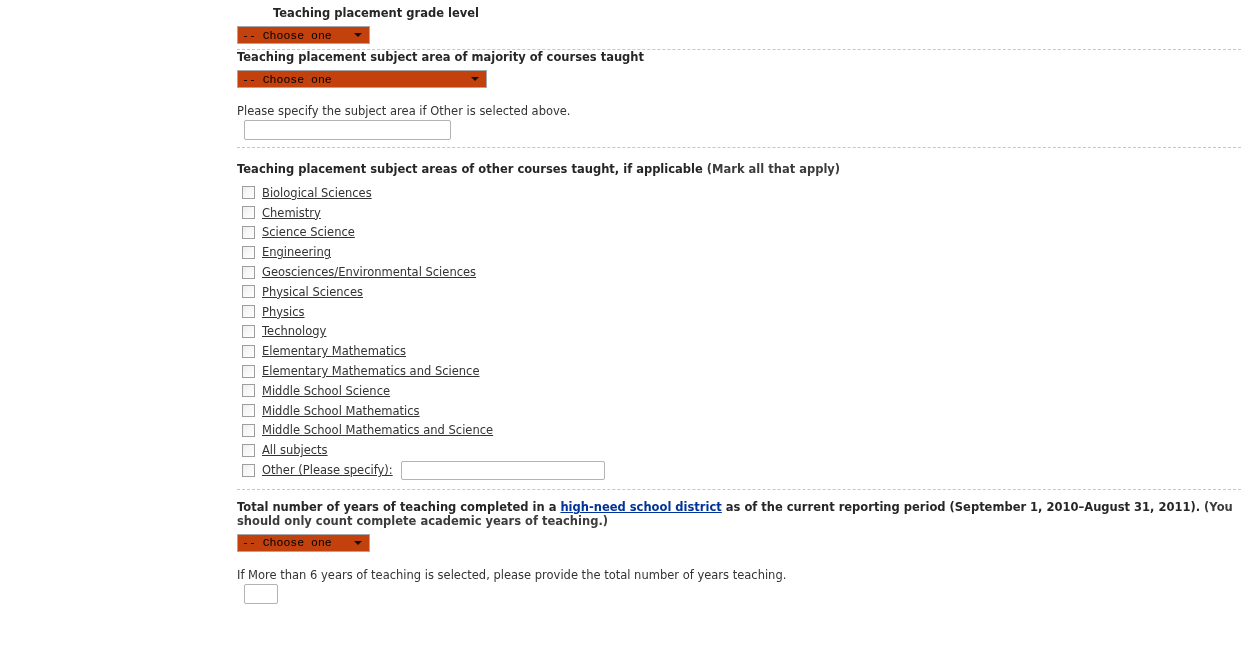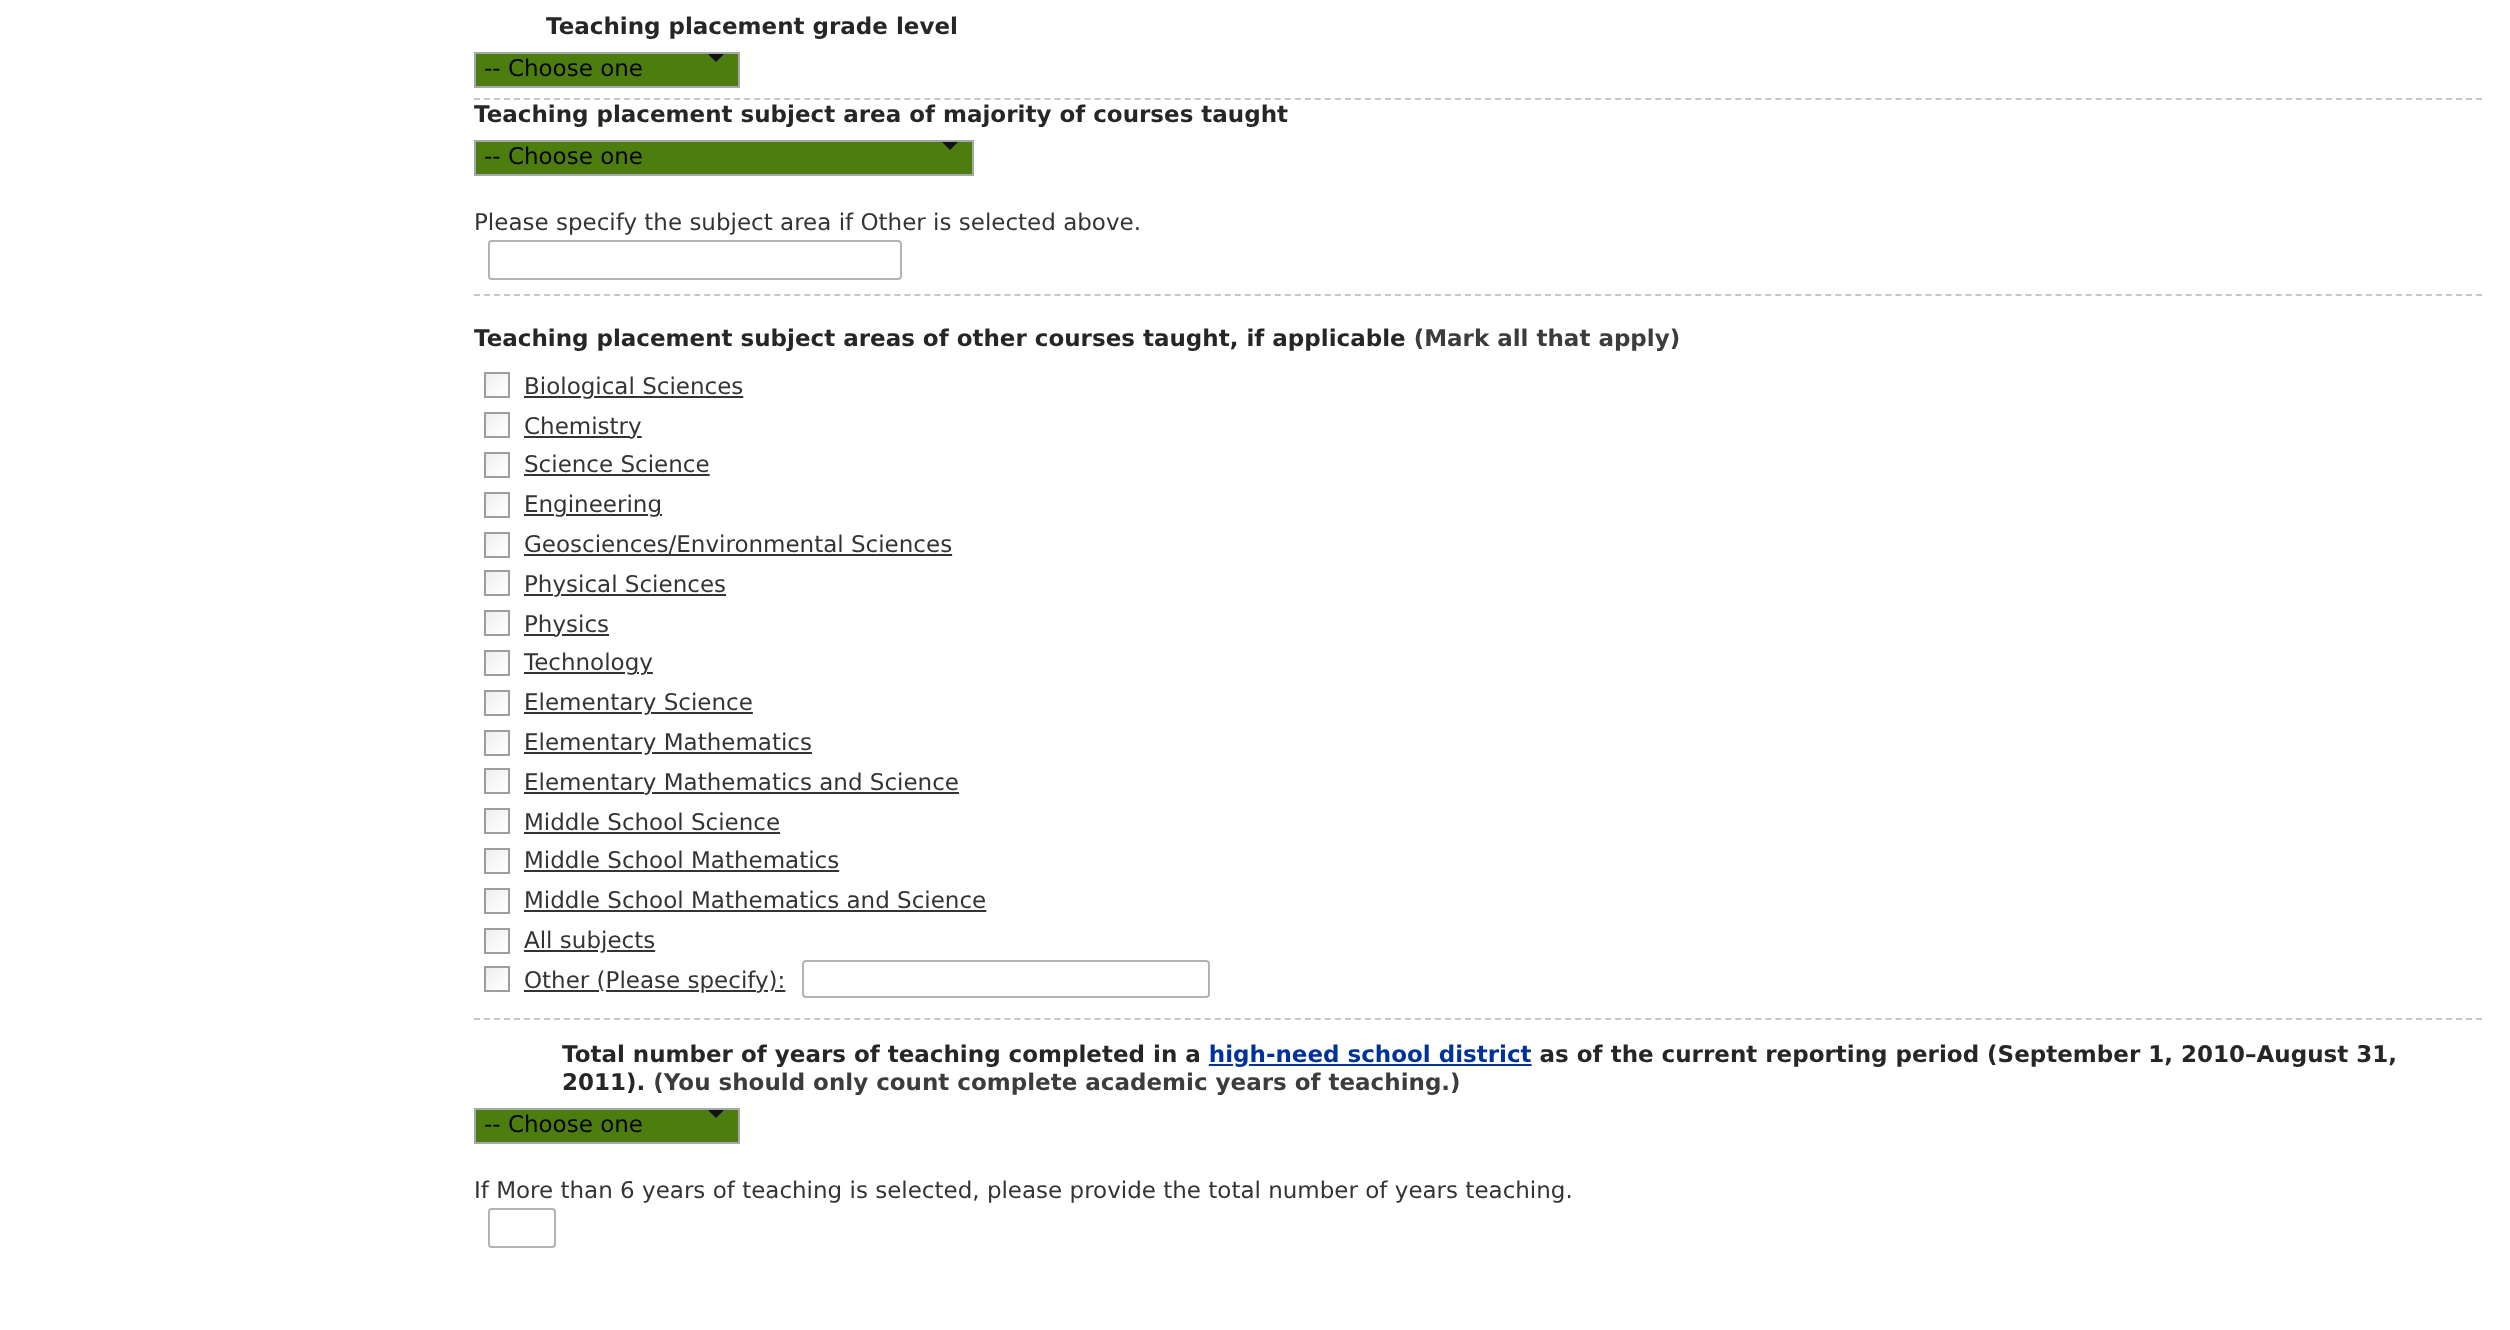--- a/index.html
+++ b/index.html
@@ -24,27 +24,29 @@
   .note { font-weight: bold; color: #3c3c3c; }
   .prompt { line-height: 14px; color: #333; }
   .divider {
     border: 0;
     border-top: 1px dashed #c6c6c6;
     height: 0; margin: 0;
   }
   
   .sel {
     display: inline-flex;
+    align-items: center;
     justify-content: space-between;
     height: 18px;
-    background: #4d7c0f;
+    background: #c2410c;
     border: 1px solid #a5a7ad;
     padding: 0 7px 0 4px;
     color: #000;
     cursor: default;
+    font-family: Liberation Mono, monospace;
   }
   .sel .caret {
     width: 0; height: 0;
     border-left: 4px solid transparent;
     border-right: 4px solid transparent;
     border-top: 4px solid #111;
     margin-left: 8px;
   }
   .txt {
     height: 20px;
@@ -63,21 +65,21 @@
     padding-left: 5px;
   }
   .cb {
     width: 13px; height: 13px;
     border: 1px solid #9d9d9d;
     background: linear-gradient(135deg, #ededed 0%, #f7f7f7 45%, #ffffff 100%);
     flex: 0 0 13px;
   }
   .cb-row .cb-label { margin-left: 7px; white-space: nowrap; text-decoration: underline; }
   .cb-row .txt { margin-left: 8px; height: 19px; }
-  .years-para { line-height: 14.5px; margin-left: 44px; }
+  .years-para { line-height: 14.5px; }
   .years-para .bold { font-weight: bold; color: #262626; }
   .link {
     font-weight: bold;
     color: #003399;
     text-decoration: underline;
     cursor: pointer;
   }
   
   #sec-grade .q-label { margin-bottom: 6px; margin-left: 36px; }
   #sec-grade .sel { width: 133px; }
@@ -157,24 +159,20 @@
       <div class="cb-row">
         <span class="cb"></span>
         <span class="cb-label">Physics</span>
       </div>
       <div class="cb-row">
         <span class="cb"></span>
         <span class="cb-label">Technology</span>
       </div>
       <div class="cb-row">
         <span class="cb"></span>
-        <span class="cb-label">Elementary Science</span>
-      </div>
-      <div class="cb-row">
-        <span class="cb"></span>
         <span class="cb-label">Elementary Mathematics</span>
       </div>
       <div class="cb-row">
         <span class="cb"></span>
         <span class="cb-label">Elementary Mathematics and Science</span>
       </div>
       <div class="cb-row">
         <span class="cb"></span>
         <span class="cb-label">Middle School Science</span>
       </div>

